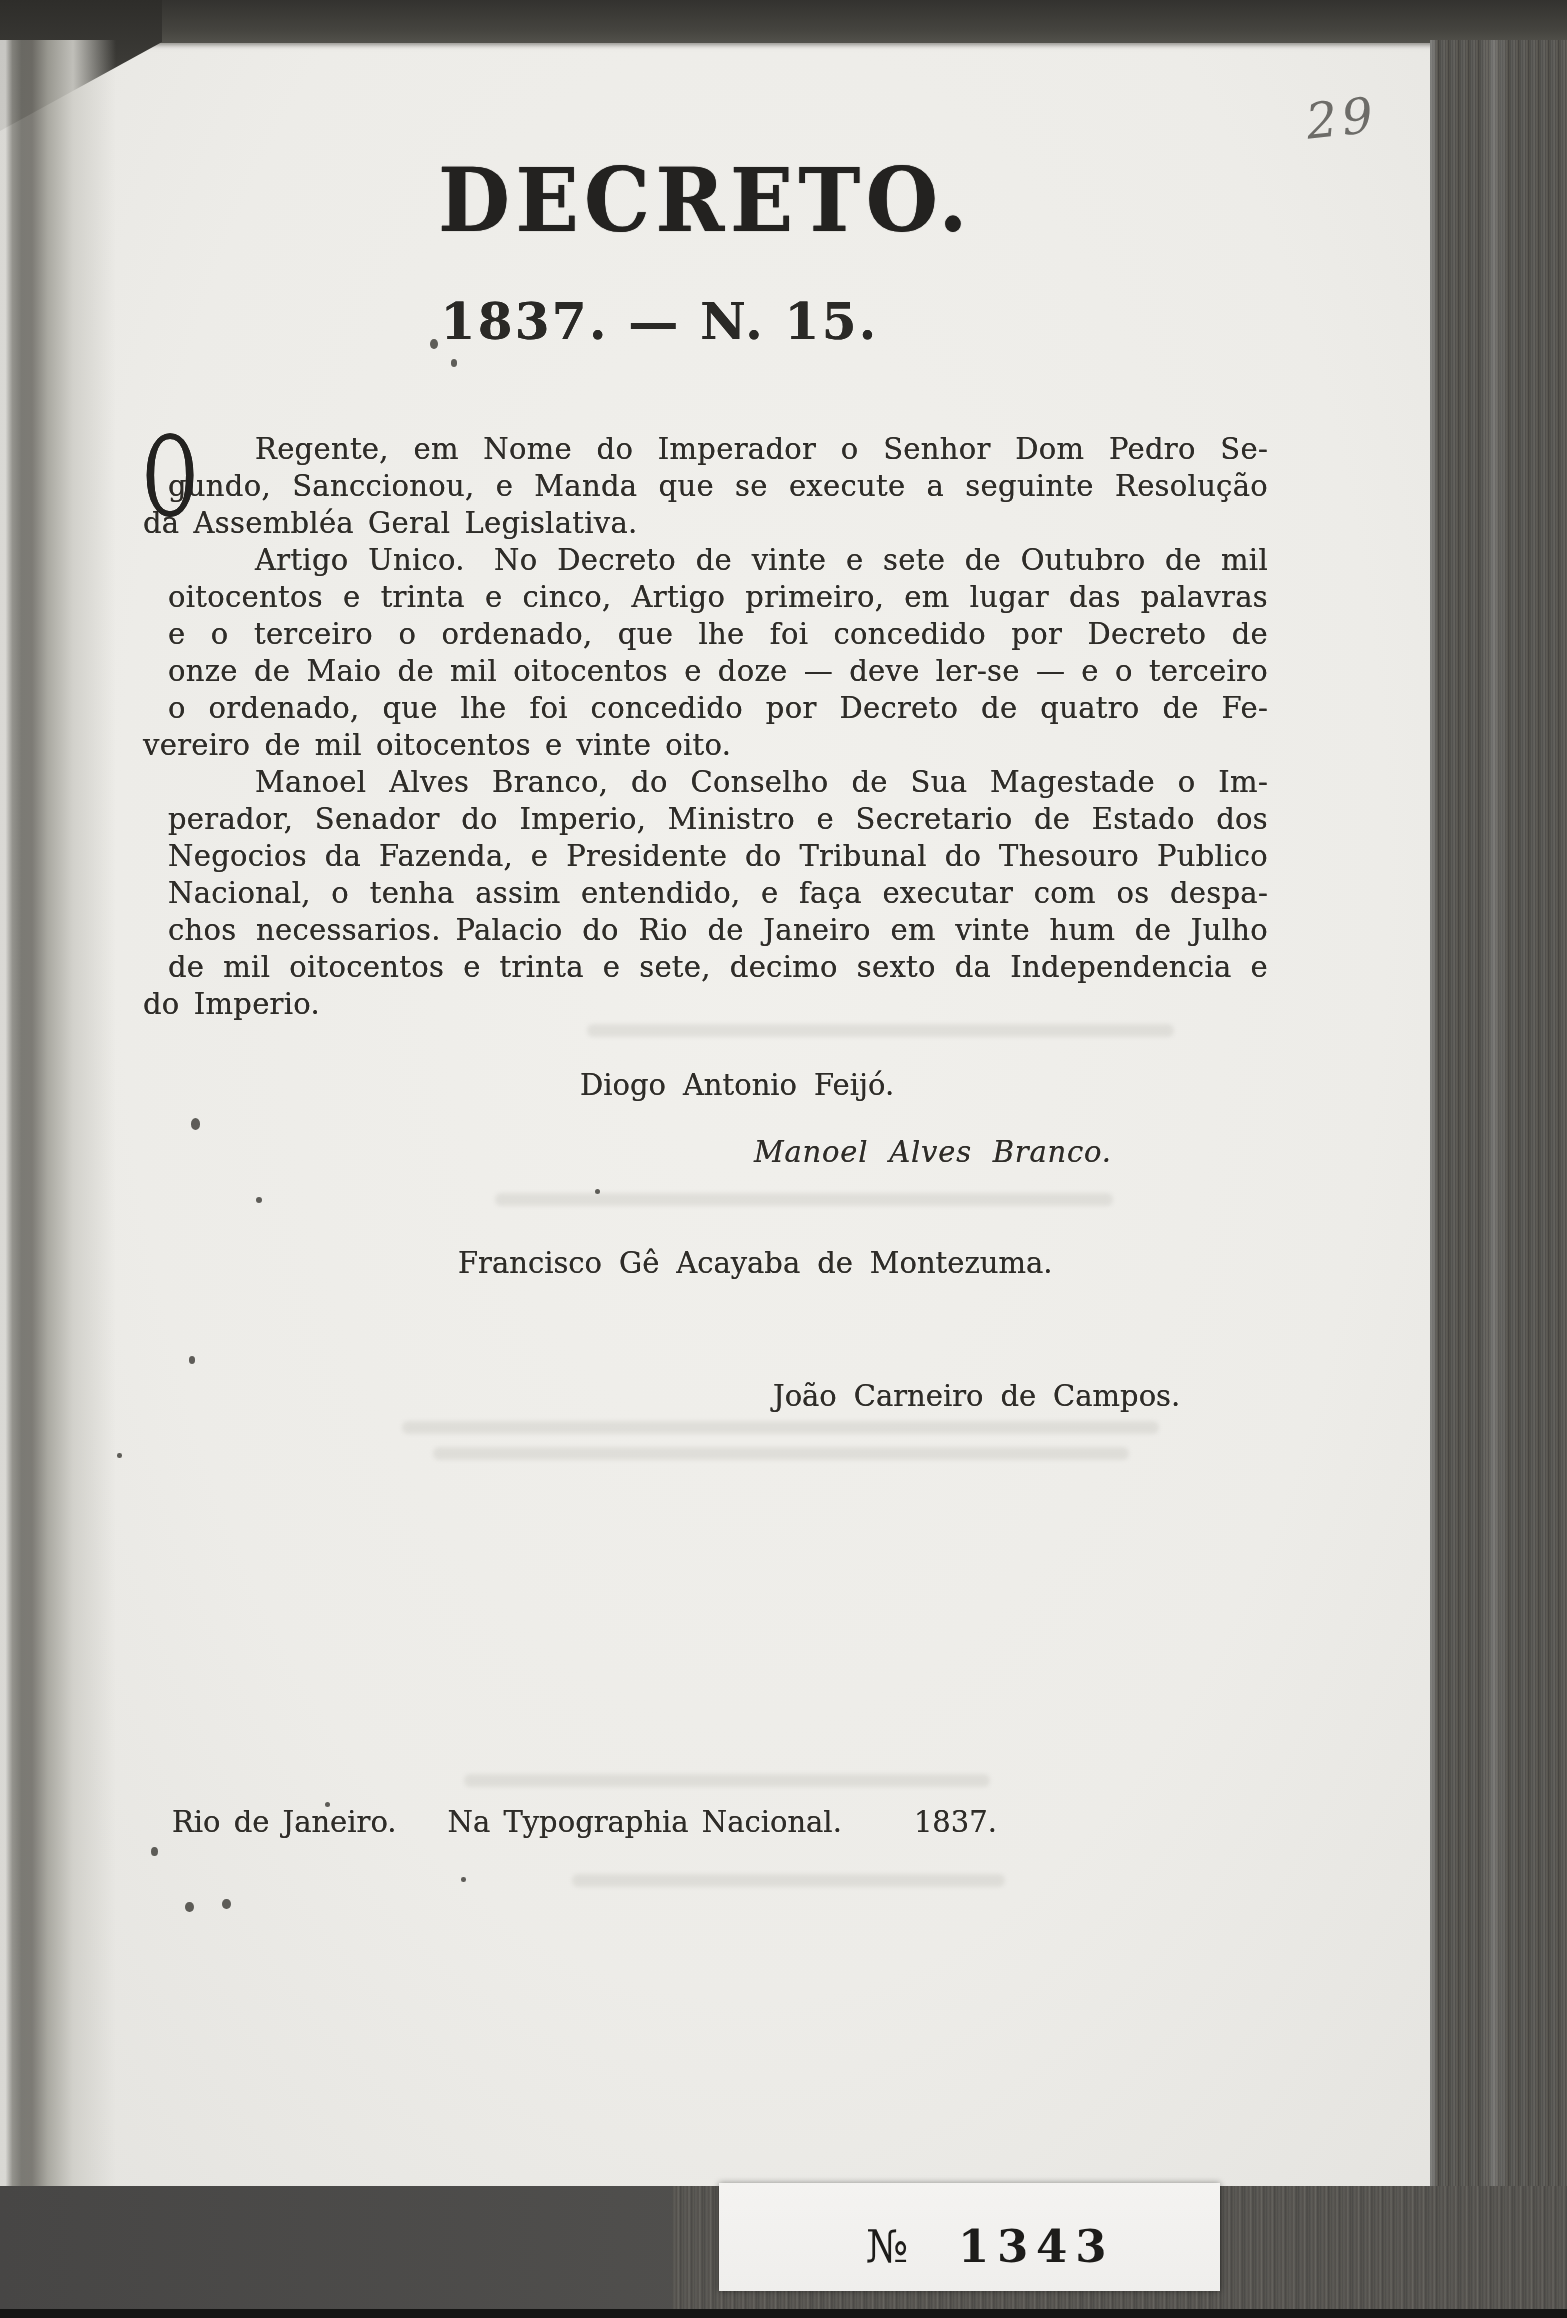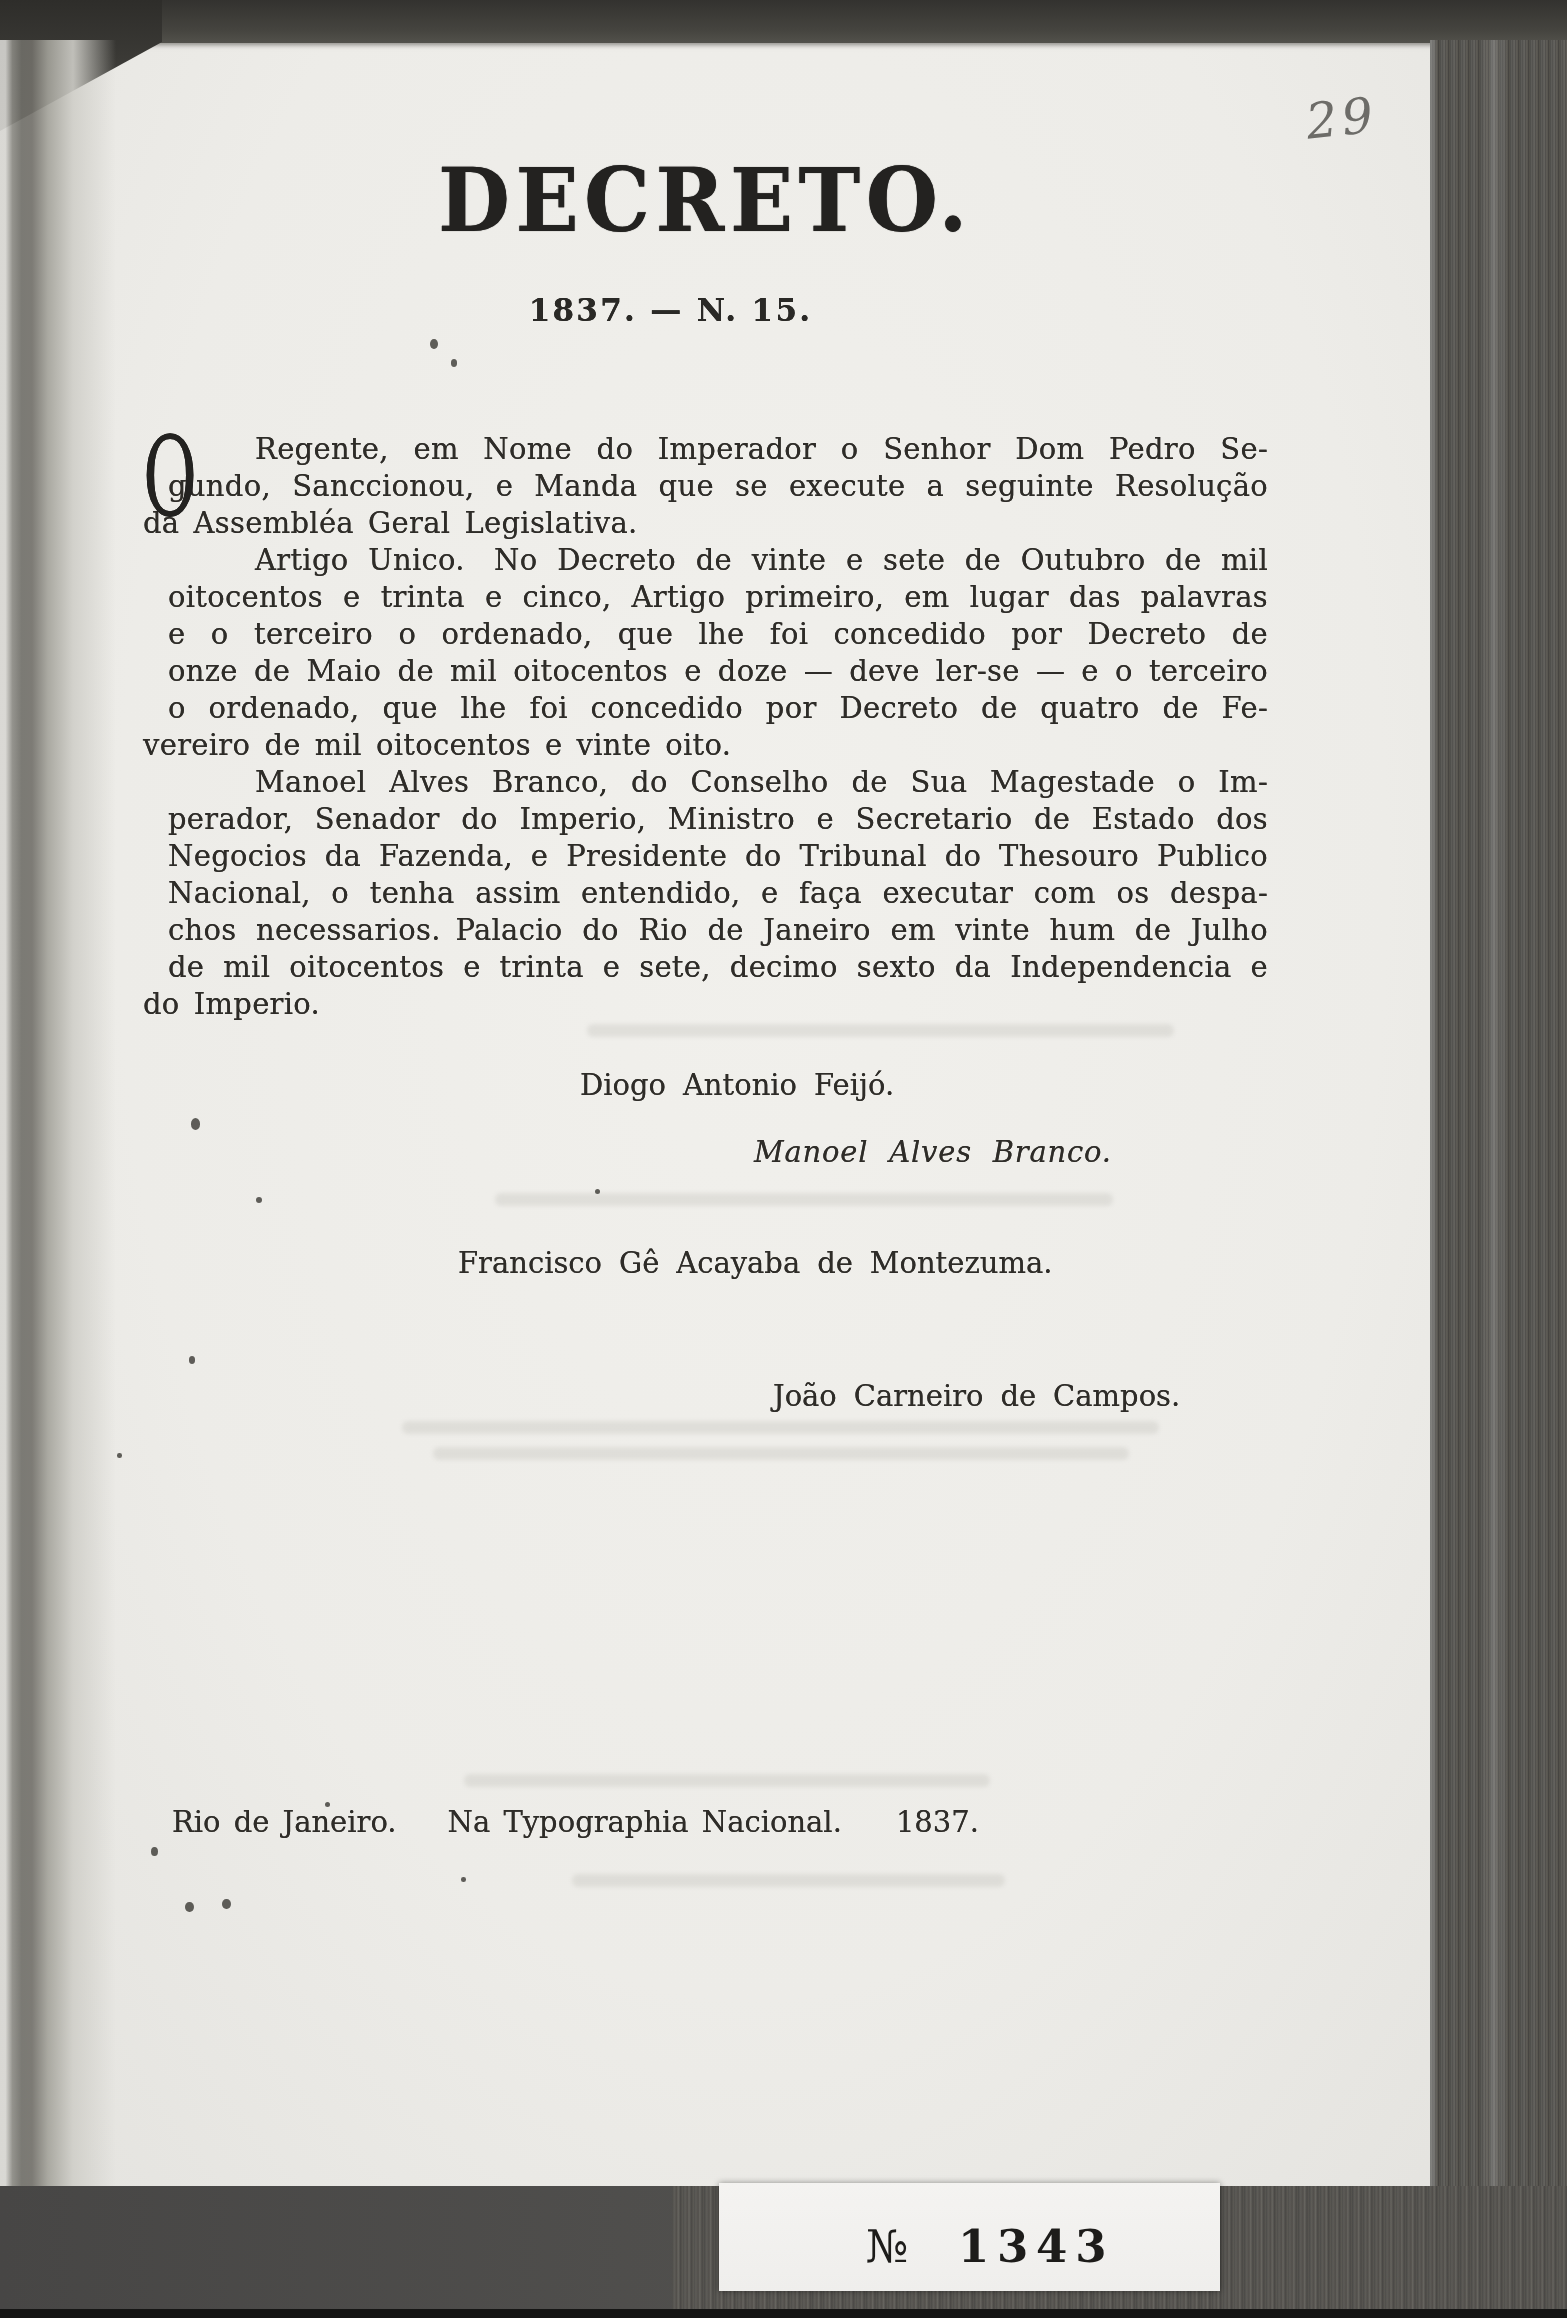--- a/index.html
+++ b/index.html
@@ -77,23 +77,23 @@
   .decree-title{
     position:absolute;left:143px;top:151px;width:1125px;
     text-align:center;
     font-size:83px;font-weight:bold;letter-spacing:5.4px;
     color:#232220;
     transform:scaleY(1.06);
     text-shadow:0 0 0.8px #232220;
     white-space:nowrap;
   }
   .decree-number{
-    position:absolute;left:143px;top:292px;width:1125px;
+    position:absolute;left:132px;top:292px;width:1125px;
     text-align:center;
-    font-size:31px;font-weight:bold;letter-spacing:2.3px;
+    font-size:50px;font-weight:bold;letter-spacing:2.3px;
     color:#2a2926;
     transform:translateX(-35px);
     text-shadow:0 0 0.5px #2a2926;
     white-space:nowrap;
   }
 
   .body-block{
     position:absolute;left:143px;top:431px;width:1125px;
     font-size:29px;line-height:37px;word-spacing:4.6px;letter-spacing:0.3px;
     text-shadow:0 0 0.5px rgba(40,38,34,.85);
@@ -112,21 +112,21 @@
 
   .sig{position:absolute;font-size:29px;white-space:nowrap;word-spacing:7.7px;
        text-shadow:0 0 0.5px rgba(40,38,34,.8);}
   .sig-italic{font-style:italic;word-spacing:10.8px;letter-spacing:0.8px;}
 
   .imprint{
     position:absolute;left:172px;top:1805px;font-size:29px;white-space:nowrap;
     word-spacing:3.9px;text-shadow:0 0 0.5px rgba(40,38,34,.8);
   }
   .imprint .gap1{margin-right:51px;}
-  .imprint .gap2{margin-right:54px;}
+  .imprint .gap2{margin-right:72px;}
 
   
   .ghost{
     position:absolute;height:13px;border-radius:6.2px;
     background:#a9a8a1;opacity:.22;filter:blur(2.3px);
   }
   .speck{
     position:absolute;background:#3a3833;border-radius:50%;opacity:.8;
   }
 </style>

